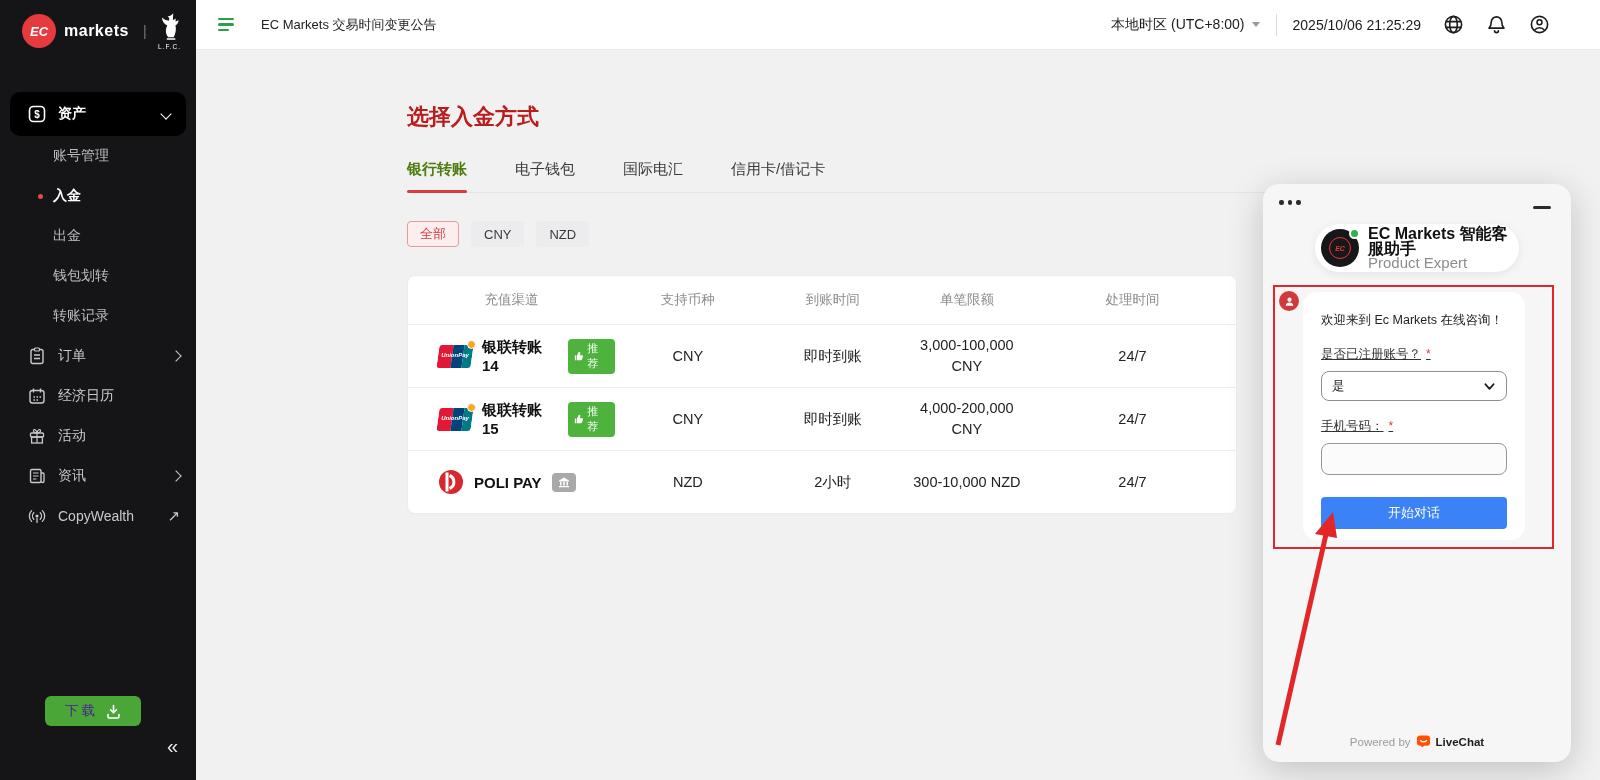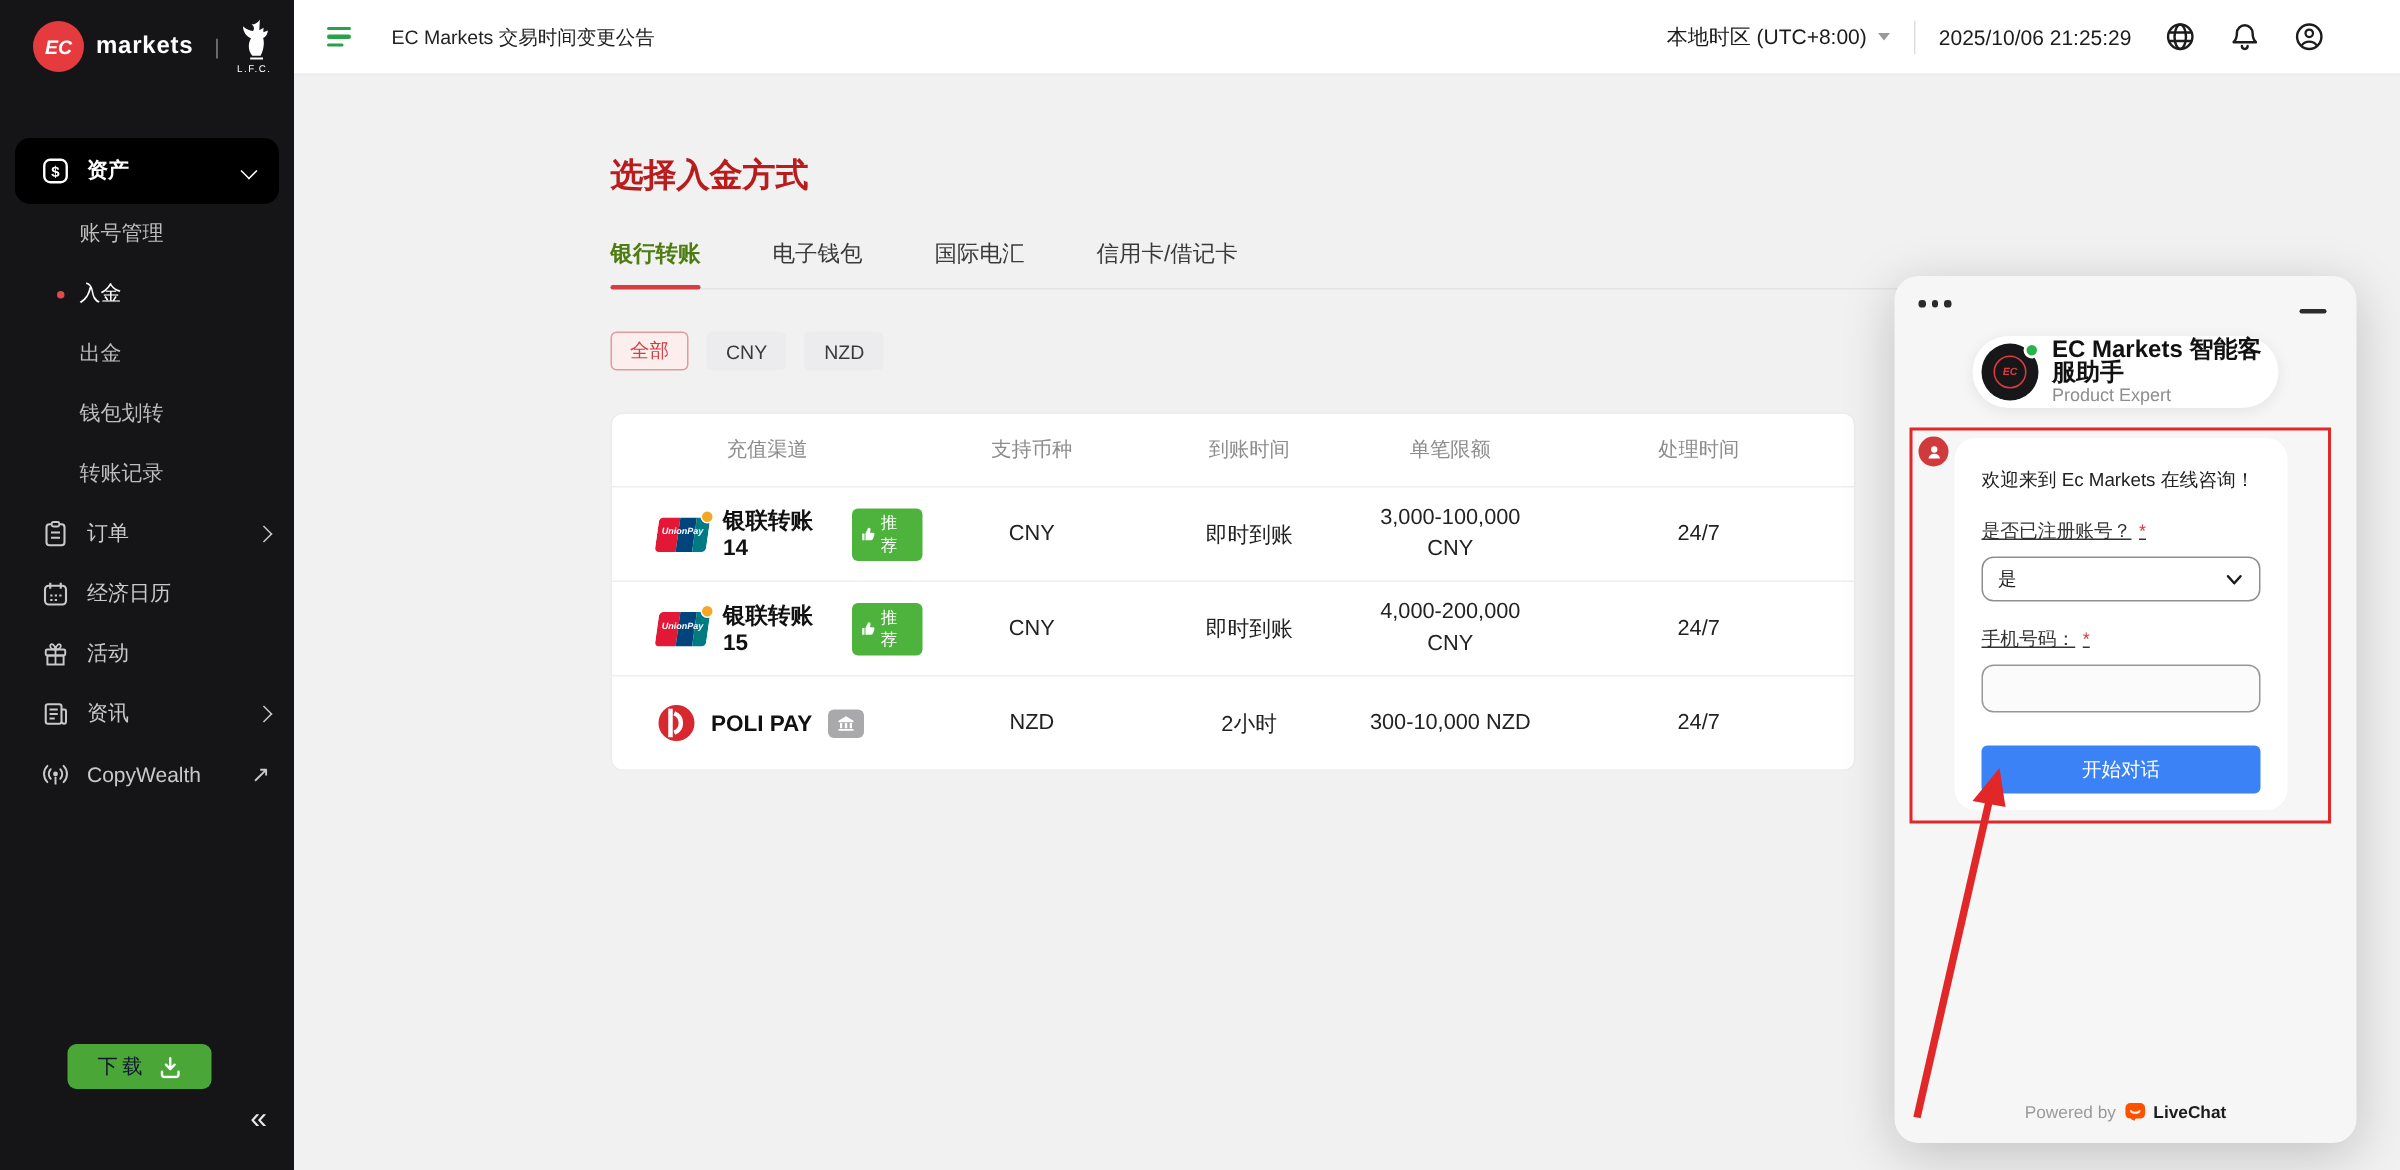--- a/index.html
+++ b/index.html
@@ -11,28 +11,28 @@
   .ec-circle { width:34px; height:34px; border-radius:50%; background:#e53a3e; color:#fff; font-weight:bold; font-style:italic; font-size:13px; display:flex; align-items:center; justify-content:center; }
   .markets-txt { color:#fff; font-size:16px; font-weight:bold; letter-spacing:.5px; }
   .logo-div { color:#777; margin:0 2px 0 6px; font-size:14px; }
   .lfc { display:flex; flex-direction:column; align-items:center; }
   .lfc-label { color:#fff; font-size:6.5px; letter-spacing:1px; margin-top:1px; }
   .menu { margin-top:32px; }
   .mi { display:flex; align-items:center; height:40px; padding:0 16px 0 28px; font-size:14px; color:#c9c9c9; cursor:pointer; }
   .mi .lbl { margin-left:12px; flex:1; }
   .mi-active-parent { background:#000; border-radius:10px; margin:0 10px; height:44px; padding-left:18px; color:#fff; font-weight:bold; }
   .sub { display:flex; align-items:center; height:40px; padding-left:53px; font-size:14px; color:#bdbdbd; cursor:pointer; position:relative; }
-  .sub.active { color:#fff; font-weight:normal; }
+  .sub.active { color:#fff; font-weight:bold; }
   .sub .dot { position:absolute; left:38px; width:5px; height:5px; border-radius:50%; background:#e24a4a; }
   .icon18 { width:18px; height:18px; flex:none; }
   .chev { width:8px; height:8px; border-right:1.6px solid #c9c9c9; border-bottom:1.6px solid #c9c9c9; flex:none; }
   .chev.down { transform:rotate(45deg); border-color:#fff; }
   .chev.right { transform:rotate(-45deg); }
   .ext-arrow { font-size:15px; color:#c9c9c9; }
-  .dl-btn { position:absolute; left:45px; bottom:54px; width:96px; height:30px; background:#49a637; border:0; border-radius:6px; color:#0f172a; font-size:13.5px; display:flex; align-items:center; justify-content:center; gap:8px; cursor:pointer; letter-spacing:3px; font-family:inherit;}
+  .dl-btn { position:absolute; left:45px; bottom:54px; width:96px; height:30px; background:#49a637; border:0; border-radius:6px; color:#4c1d95; font-size:13.5px; display:flex; align-items:center; justify-content:center; gap:8px; cursor:pointer; letter-spacing:3px; font-family:inherit;}
   .collapse { position:absolute; right:18px; bottom:22px; font-size:20px; color:#e6e6e6; cursor:pointer; }
 
   
   .topbar { position:absolute; left:196px; top:0; right:0; height:50px; background:#fff; border-bottom:1px solid #e9e9eb; display:flex; align-items:center; z-index:10; }
   .announce { display:flex; align-items:center; gap:27px; margin-left:22px; cursor:pointer; }
   .ann-icon { display:flex; flex-direction:column; gap:3px; }
   .ann-icon i { display:block; height:2.5px; background:#2aa04b; border-radius:2px; }
   .ann-icon i:nth-child(1){width:16px;} .ann-icon i:nth-child(2){width:16px;} .ann-icon i:nth-child(3){width:11px;}
   .ann-txt { font-size:13px; color:#222; }
   .tb-right { margin-left:auto; display:flex; align-items:center; gap:16px; padding-right:50px; }
@@ -77,21 +77,21 @@
   
   .chatw { position:absolute; left:1263px; top:184px; width:308px; height:578px; background:#f6f6f7; border-radius:16px; box-shadow:0 8px 36px rgba(0,0,0,.20); z-index:40; }
   .dots3 { position:absolute; left:16px; top:16px; display:flex; gap:4px; cursor:pointer; }
   .dots3 i { width:4.5px; height:4.5px; border-radius:50%; background:#2b2b2b; }
   .minim { position:absolute; right:20px; top:22px; width:18px; height:2.6px; background:#2b2b2b; border-radius:2px; cursor:pointer; }
   .agent { position:absolute; left:52px; top:40px; width:204px; height:48px; background:#fff; border-radius:26px; box-shadow:0 2px 10px rgba(0,0,0,.08); display:flex; align-items:center; padding-left:6px; gap:9px; }
   .ag-av { width:38px; height:38px; border-radius:50%; background:#17171a; position:relative; flex:none; display:flex; align-items:center; justify-content:center; }
   .ag-av .ec2 { width:22px; height:22px; border-radius:50%; border:1.5px solid #e03a3e; color:#e03a3e; font-size:7px; font-weight:bold; font-style:italic; display:flex; align-items:center; justify-content:center; }
   .ag-av .on { position:absolute; right:-1px; top:-1px; width:11px; height:11px; border-radius:50%; background:#2ab24b; border:2px solid #fff; }
   .ag-name { font-size:16px; font-weight:bold; color:#111; line-height:15px; }
-  .ag-role { font-size:12px; color:#8d8d8d; line-height:14px; }
+  .ag-role { font-size:15px; color:#8d8d8d; line-height:14px; }
   .annot { position:absolute; left:10px; top:101px; width:281px; height:264px; border:2px solid #e12727; pointer-events:none; z-index:5; }
   .mini-av { position:absolute; left:16px; top:107px; width:20px; height:20px; border-radius:50%; background:#d03a3c; display:flex; align-items:center; justify-content:center; z-index:6; }
   .msgcard { position:absolute; left:40px; top:108px; width:222px; height:248px; background:#fff; border-radius:14px; padding:20px 18px; z-index:4; }
   .welcome { font-size:12.5px; color:#222; }
   .flabel { margin-top:17px; font-size:12.5px; color:#333;text-decoration:underline; }
   .req { color:#d63c40; margin-left:5px; font-size:12px; }
   .selbox { margin-top:8px; height:30px; border:1.6px solid #8f8f8f; border-radius:8px; background:#fff; display:flex; align-items:center; padding:0 10px; font-size:12.5px; color:#222; cursor:pointer; }
   .selbox svg { margin-left:auto; }
   .inbox { margin-top:8px; width:100%; height:32px; border:1.6px solid #979797; border-radius:8px; background:#fbfbfb; outline:none; padding:0 8px; font-size:13px; font-family:inherit; }
   .startbtn { margin-top:22px; width:100%; height:32px; background:#3b82f6; color:#fff; border:0; border-radius:4px; font-size:13px; cursor:pointer; font-family:Liberation Mono, monospace; }

